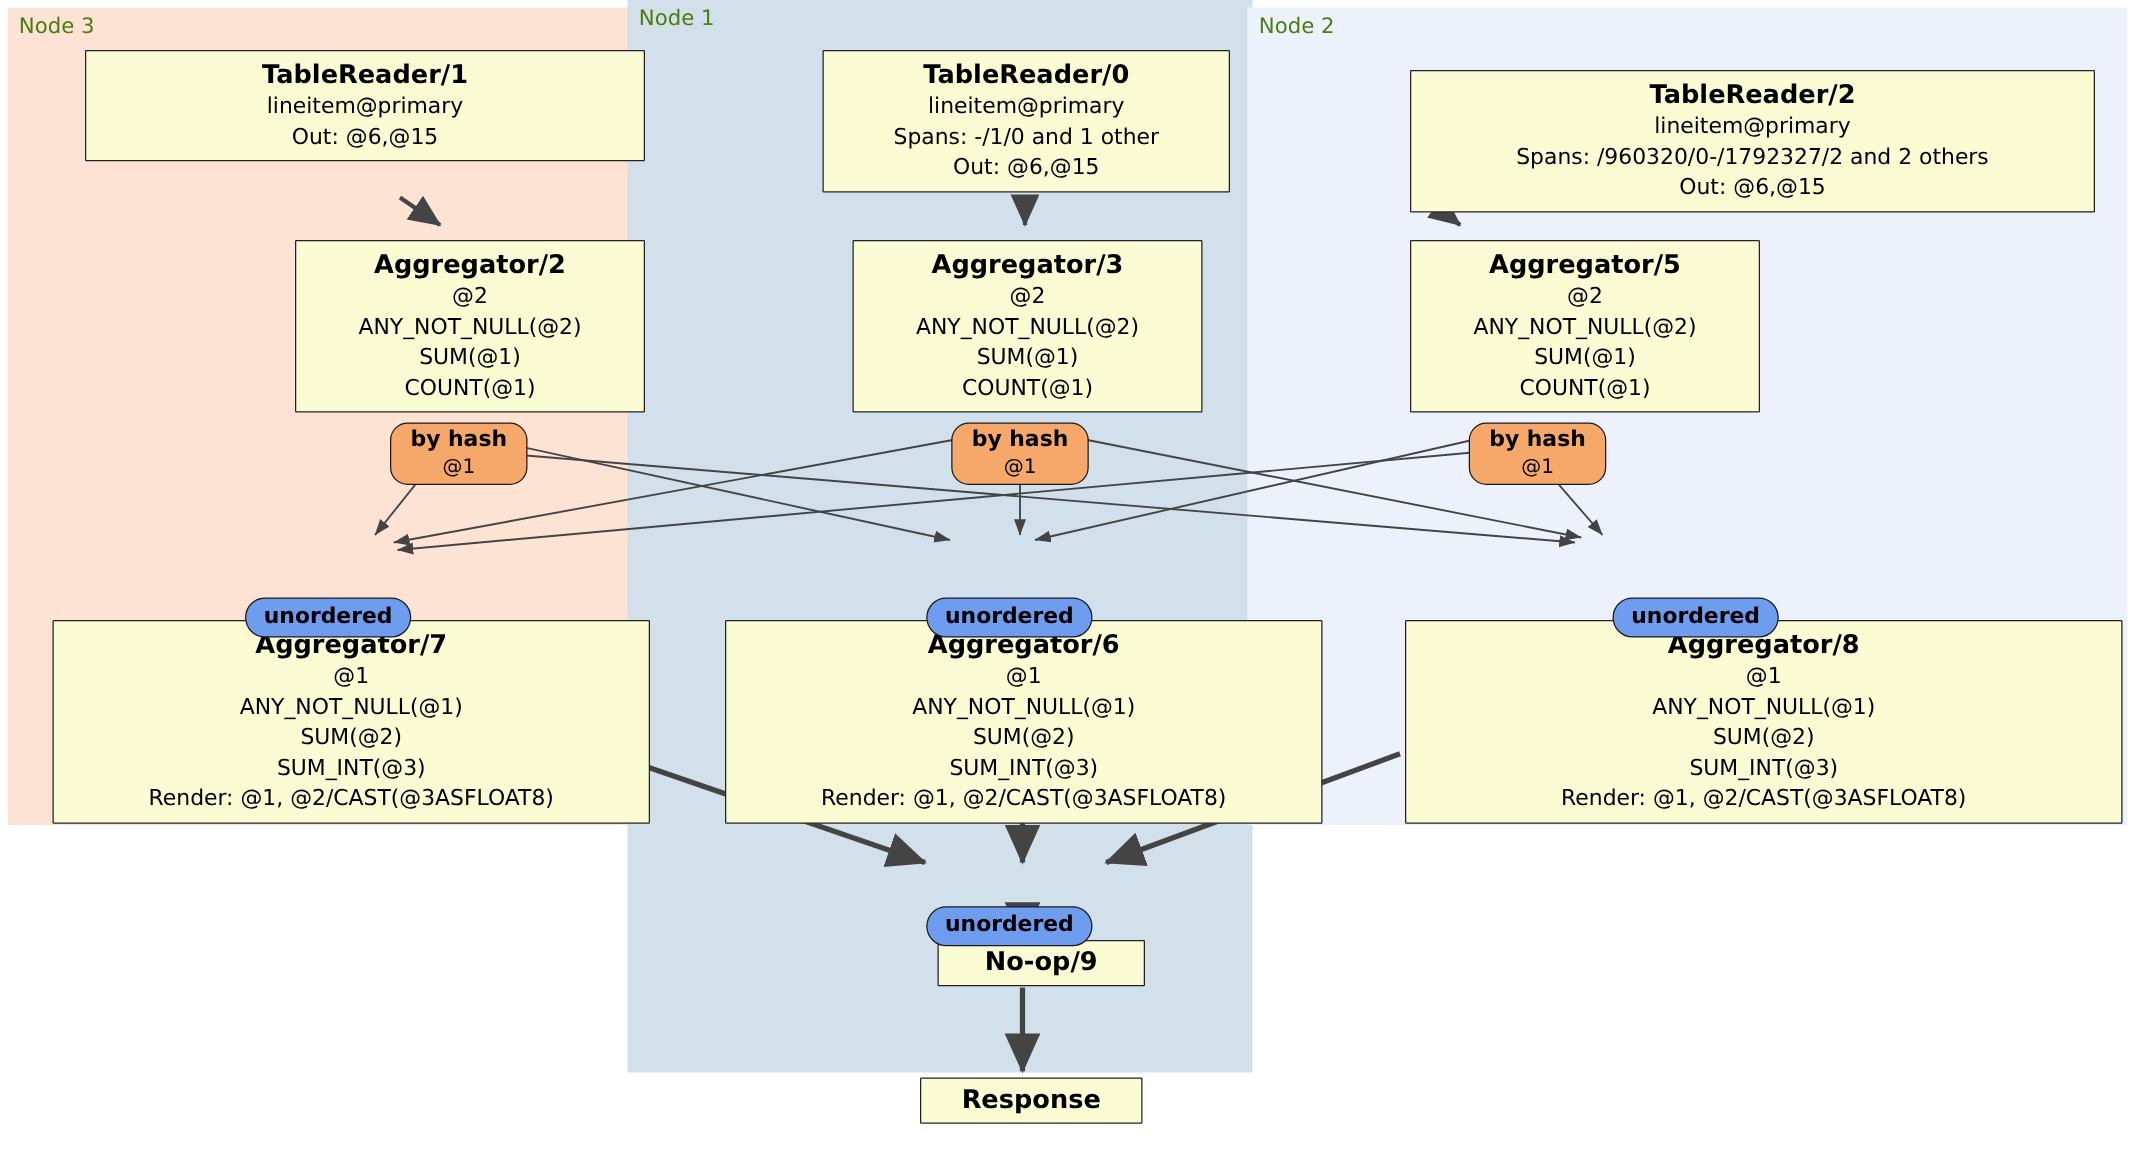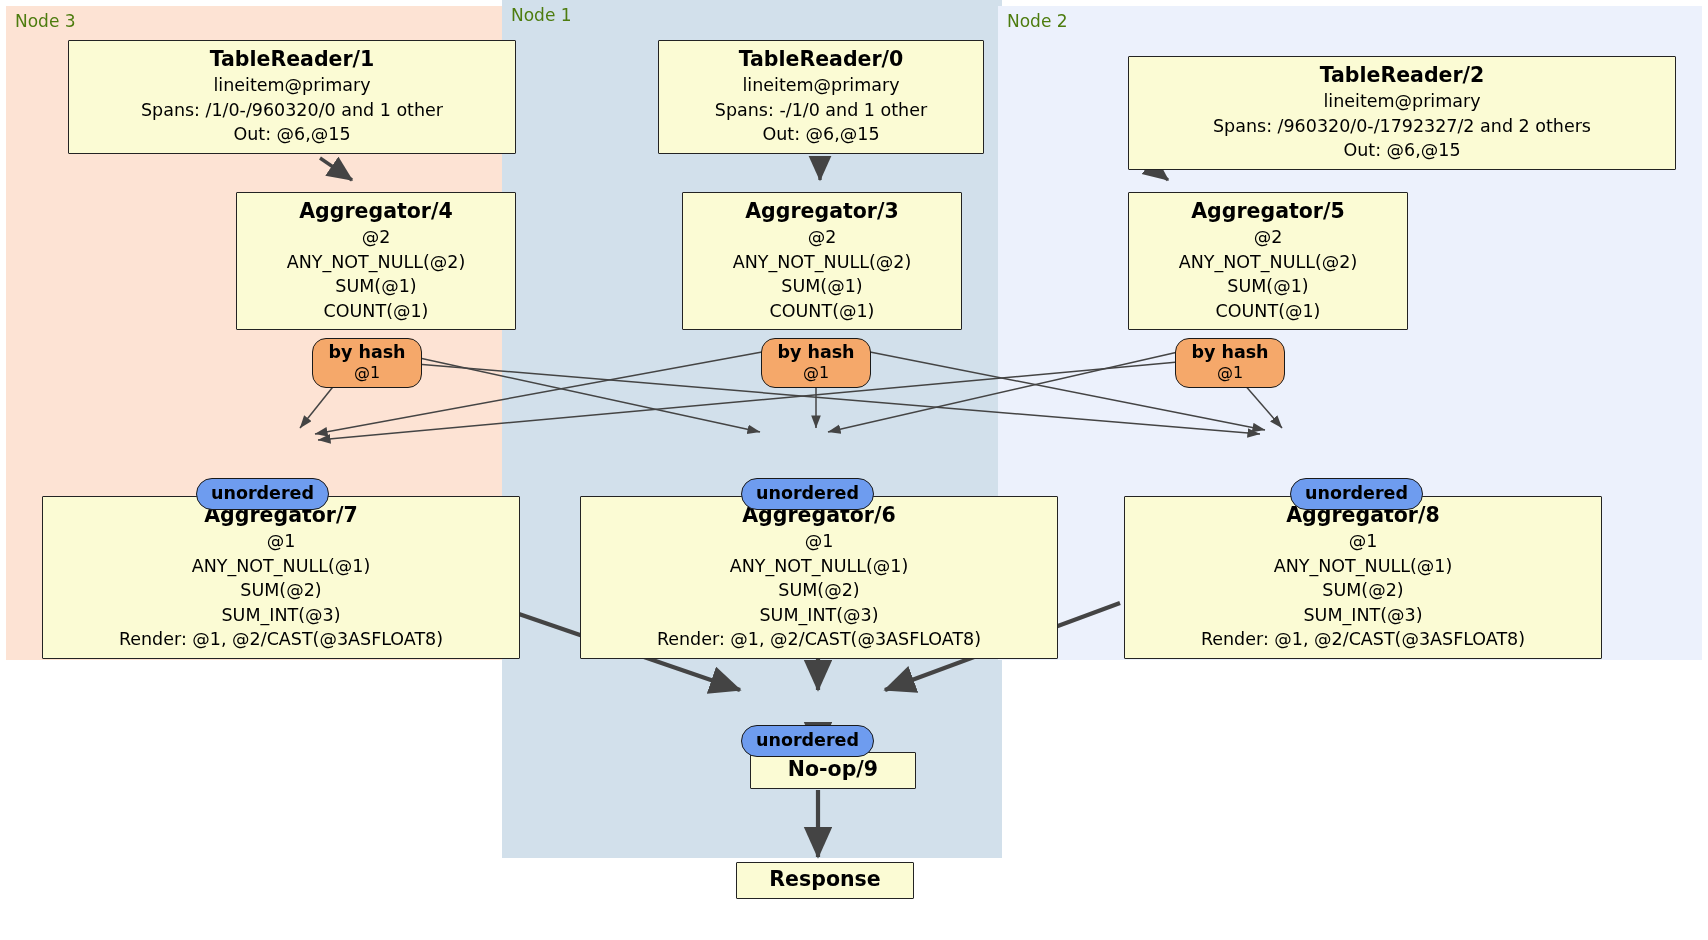--- a/index.html
+++ b/index.html
@@ -117,40 +117,39 @@
       <path d="M818,646 L818,690" marker-end="url(#arw)"></path>
       <path d="M1120,603 L885,690" marker-end="url(#arw)"></path>
       <path d="M818,727 L818,752" marker-end="url(#arw)"></path>
       <path d="M818,790 L818,857" marker-end="url(#arw)"></path>
     </g>
   </svg>
 
   <div class="box z-box" style="left:68px;top:40px;width:448px;">
     <div class="title">TableReader/1</div>
     <div class="line">lineitem@primary</div>
-    <div class="line">Spans: /1/0-/960320/0 and 1 other</div>
     <div class="line">Out: @6,@15</div>
   </div>
 
   <div class="box z-box" style="left:658px;top:40px;width:326px;">
     <div class="title">TableReader/0</div>
     <div class="line">lineitem@primary</div>
     <div class="line">Spans: -/1/0 and 1 other</div>
     <div class="line">Out: @6,@15</div>
   </div>
 
   <div class="box z-box" style="left:1128px;top:40px;width:548px;margin-top:16px;">
     <div class="title">TableReader/2</div>
     <div class="line">lineitem@primary</div>
     <div class="line">Spans: /960320/0-/1792327/2 and 2 others</div>
     <div class="line">Out: @6,@15</div>
   </div>
 
   <div class="box z-box" style="left:236px;top:192px;width:280px;">
-    <div class="title">Aggregator/4</div>
+    <div class="title">Aggregator/2</div>
     <div class="line">@2</div>
     <div class="line">ANY_NOT_NULL(@2)</div>
     <div class="line">SUM(@1)</div>
     <div class="line">COUNT(@1)</div>
   </div>
 
   <div class="box z-box" style="left:682px;top:192px;width:280px;">
     <div class="title">Aggregator/3</div>
     <div class="line">@2</div>
     <div class="line">ANY_NOT_NULL(@2)</div>
@@ -202,21 +201,21 @@
 
   <div class="box z-box" style="left:580px;top:496px;width:478px;">
     <div class="title">Aggregator/6</div>
     <div class="line">@1</div>
     <div class="line">ANY_NOT_NULL(@1)</div>
     <div class="line">SUM(@2)</div>
     <div class="line">SUM_INT(@3)</div>
     <div class="line">Render: @1, @2/CAST(@3ASFLOAT8)</div>
   </div>
 
-  <div class="box z-box" style="left:1124px;top:496px;width:478px;">
+  <div class="box z-box" style="left:1124px;top:496px;width:574px;">
     <div class="title">Aggregator/8</div>
     <div class="line">@1</div>
     <div class="line">ANY_NOT_NULL(@1)</div>
     <div class="line">SUM(@2)</div>
     <div class="line">SUM_INT(@3)</div>
     <div class="line">Render: @1, @2/CAST(@3ASFLOAT8)</div>
   </div>
 
   <div class="pill unord z-pill" style="left:741px;top:713px;">
     <span>unordered</span>

